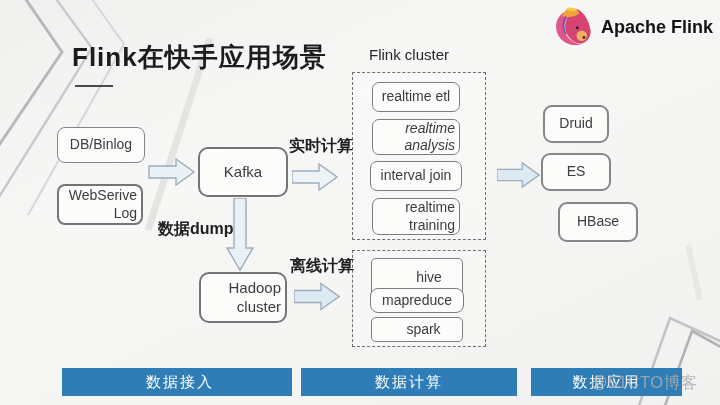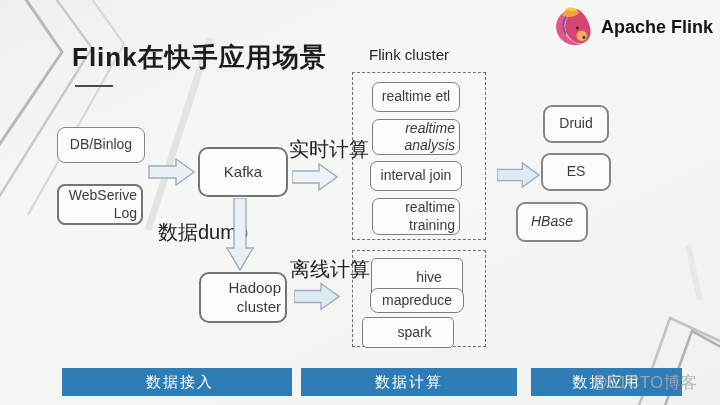--- a/index.html
+++ b/index.html
@@ -25,21 +25,21 @@
     color:#3c3c3c;font-size:14px;line-height:1.25;z-index:2;box-sizing:border-box;padding:1px 4px;
   }
   .node.heavy{border-width:2.3px;border-color:#757575;border-radius:10px;}
   .node.job{border-width:1.8px;border-color:#7d7d7d;border-radius:7px;}
   .node.sq{border-radius:5px;}
   .node.sink{border-width:2px;border-radius:9px;}
 
   .cluster{position:absolute;border:1.5px dashed #6f6f6f;background:rgba(255,255,255,0.25);z-index:1;box-sizing:border-box;}
   .cluster-title{position:absolute;font-size:15px;color:#262626;z-index:2;}
 
-  .edge-label{position:absolute;font-size:20px;color:#202020;z-index:2;}
+  .edge-label{position:absolute;font-size:16px;color:#202020;z-index:2;font-weight:bold;}
 
   .arrow{position:absolute;z-index:2;}
 
   
   .stage-bar{
     position:absolute;top:368px;height:28px;background:#2e7db6;color:#fff;
     display:flex;align-items:center;justify-content:center;font-size:15px;letter-spacing:2px;z-index:3;
   }
 
   .watermark{position:absolute;left:591px;top:372px;font-size:16.5px;color:rgba(172,172,172,0.85);z-index:5;letter-spacing:0.5px;}
@@ -106,31 +106,31 @@
     <span>realtime training</span>
   </div>
 
   <div class="cluster" style="left:352px;top:250px;width:134px;height:97px;"></div>
   <div class="node job sq" style="left:371px;top:258px;width:92px;height:39px;padding-left:28px;">
     <span>hive</span>
   </div>
   <div class="node job sq" style="left:370px;top:288px;width:94px;height:25px;border-radius:8px;">
     <span>mapreduce</span>
   </div>
-  <div class="node job sq" style="left:362px;top:317px;width:92px;height:31px;padding-left:17px;">
+  <div class="node job sq" style="left:371px;top:317px;width:92px;height:25px;padding-left:17px;">
     <span>spark</span>
   </div>
 
   <div class="node sink" style="left:543px;top:105px;width:66px;height:38px;">
     <span>Druid</span>
   </div>
   <div class="node sink" style="left:541px;top:153px;width:70px;height:38px;">
     <span>ES</span>
   </div>
-  <div class="node sink" style="left:516px;top:202px;width:72px;height:40px;font-style:italic;">
+  <div class="node sink" style="left:558px;top:202px;width:80px;height:40px;">
     <span>HBase</span>
   </div>
 
   <div class="edge-label" style="left:289px;top:136px;">实时计算</div>
   <div class="edge-label" style="left:158px;top:219px;">数据dump</div>
   <div class="edge-label" style="left:290px;top:256px;">离线计算</div>
 
   <svg class="arrow" style="left:148px;top:158px;" width="48" height="28" viewBox="0 0 46 28">
     <polygon points="0,8 27,8 27,1 45,14 27,27 27,20 0,20" fill="#eaf1f6" stroke="#9dadbb" stroke-width="1.4"></polygon>
   </svg>

